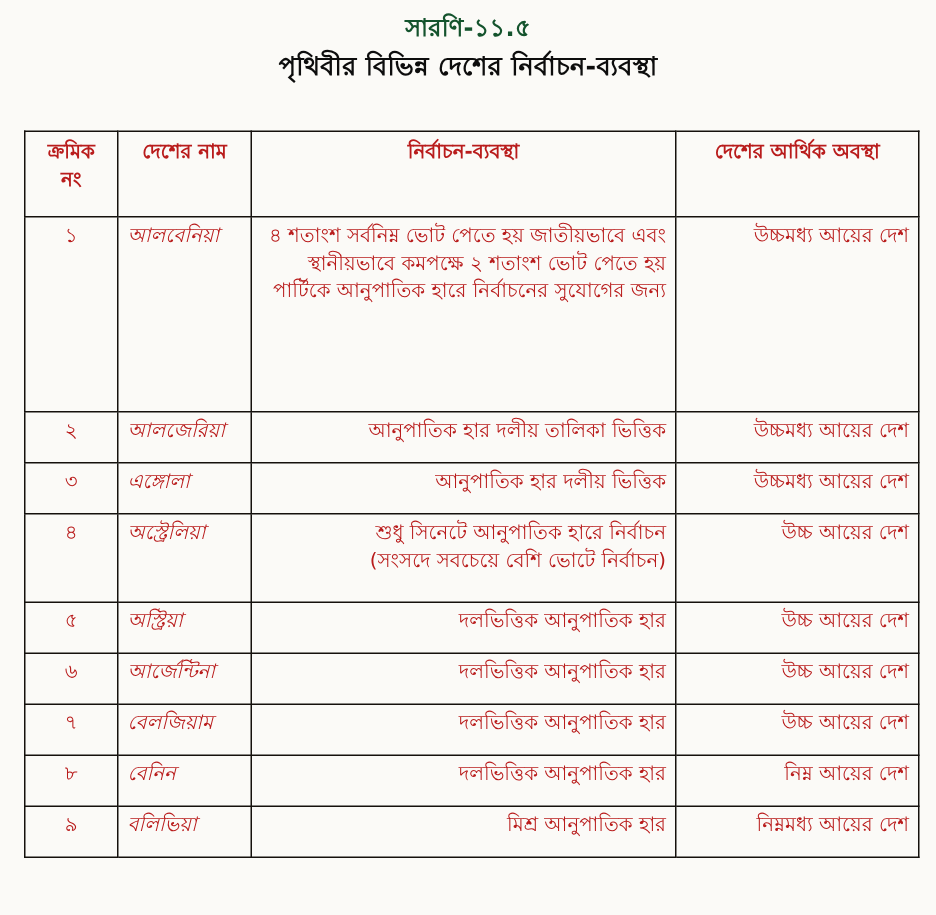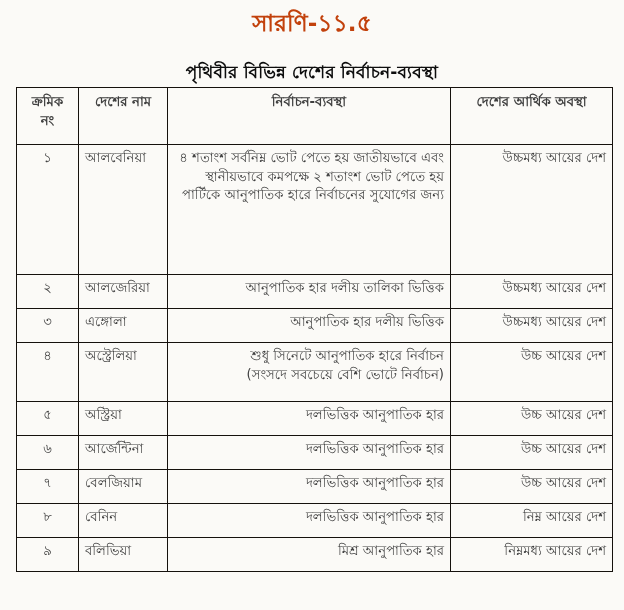--- a/index.html
+++ b/index.html
@@ -17,33 +17,33 @@
   }
 
   
   .title-block {
     width: 100%;
     text-align: center;
     padding-top: 9px;
   }
   .doc-title {
     font-family: "DejaVu Sans", "Liberation Sans", sans-serif;
-    font-size: 23px;
+    font-size: 16px;
     font-weight: bold;
     letter-spacing: 0.2px;
     line-height: 1.25;
-    color: #c2410c;
+    color: #14532d;
   }
   .doc-subtitle {
     font-family: "DejaVu Sans", "Liberation Sans", sans-serif;
     font-size: 17px;
     font-weight: bold;
     letter-spacing: 0.2px;
     line-height: 1.3;
-    margin-top: 23px;
+    margin-top: 5px;
     color: #0d0d0d;
   }
 
   
   .table-wrap {
     position: absolute;
     left: 16px;
     top: 87px;
     width: 596px;
   }
@@ -53,21 +53,21 @@
     table-layout: fixed;
     background: transparent;
   }
   table.data-table th,
   table.data-table td {
     border: 1.6px solid #15110d;
     vertical-align: top;
     font-family: "DejaVu Sans", "Liberation Sans", sans-serif;
     font-size: 13.2px;
     line-height: 1.42;
-    color: #404040;
+    color: #b91c1c;
     padding: 4px 6px 5px 6px;
   }
   table.data-table th {
     font-weight: bold;
     text-align: center;
     vertical-align: top;
     padding-top: 5px;
     height: 46px;
   }
   .col-serial  { width: 62px;  }
@@ -76,20 +76,21 @@
   .col-economy { width: 162px; margin-left: 36px; }
 
   td.cell-serial {
     text-align: center;
     padding-top: 5px;
   }
   td.cell-country {
     text-align: left;
     padding-left: 7px;
     padding-top: 5px;
+    font-style: italic;
   }
   td.cell-system {
     text-align: right;
     padding-left: 8px;
     padding-top: 5px;
   }
   td.cell-economy {
     text-align: right;
     padding-left: 9px;
     padding-top: 5px;

